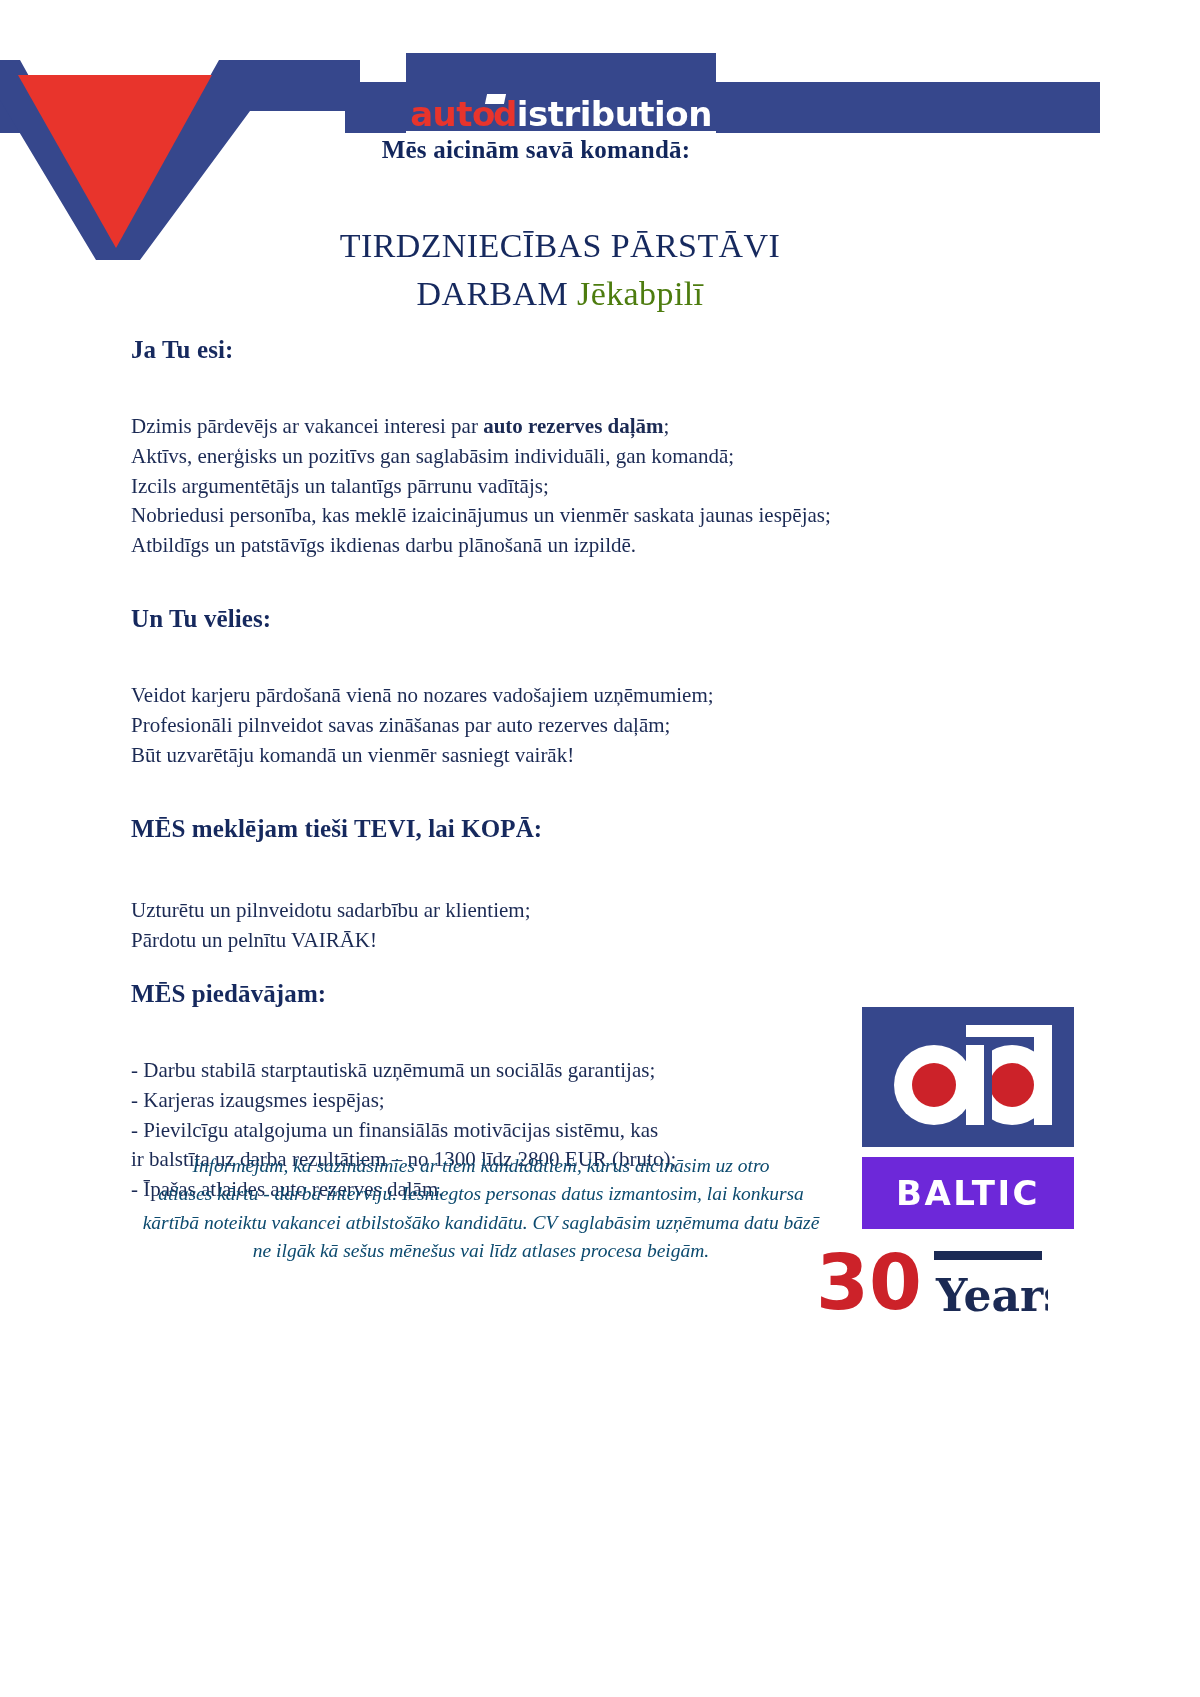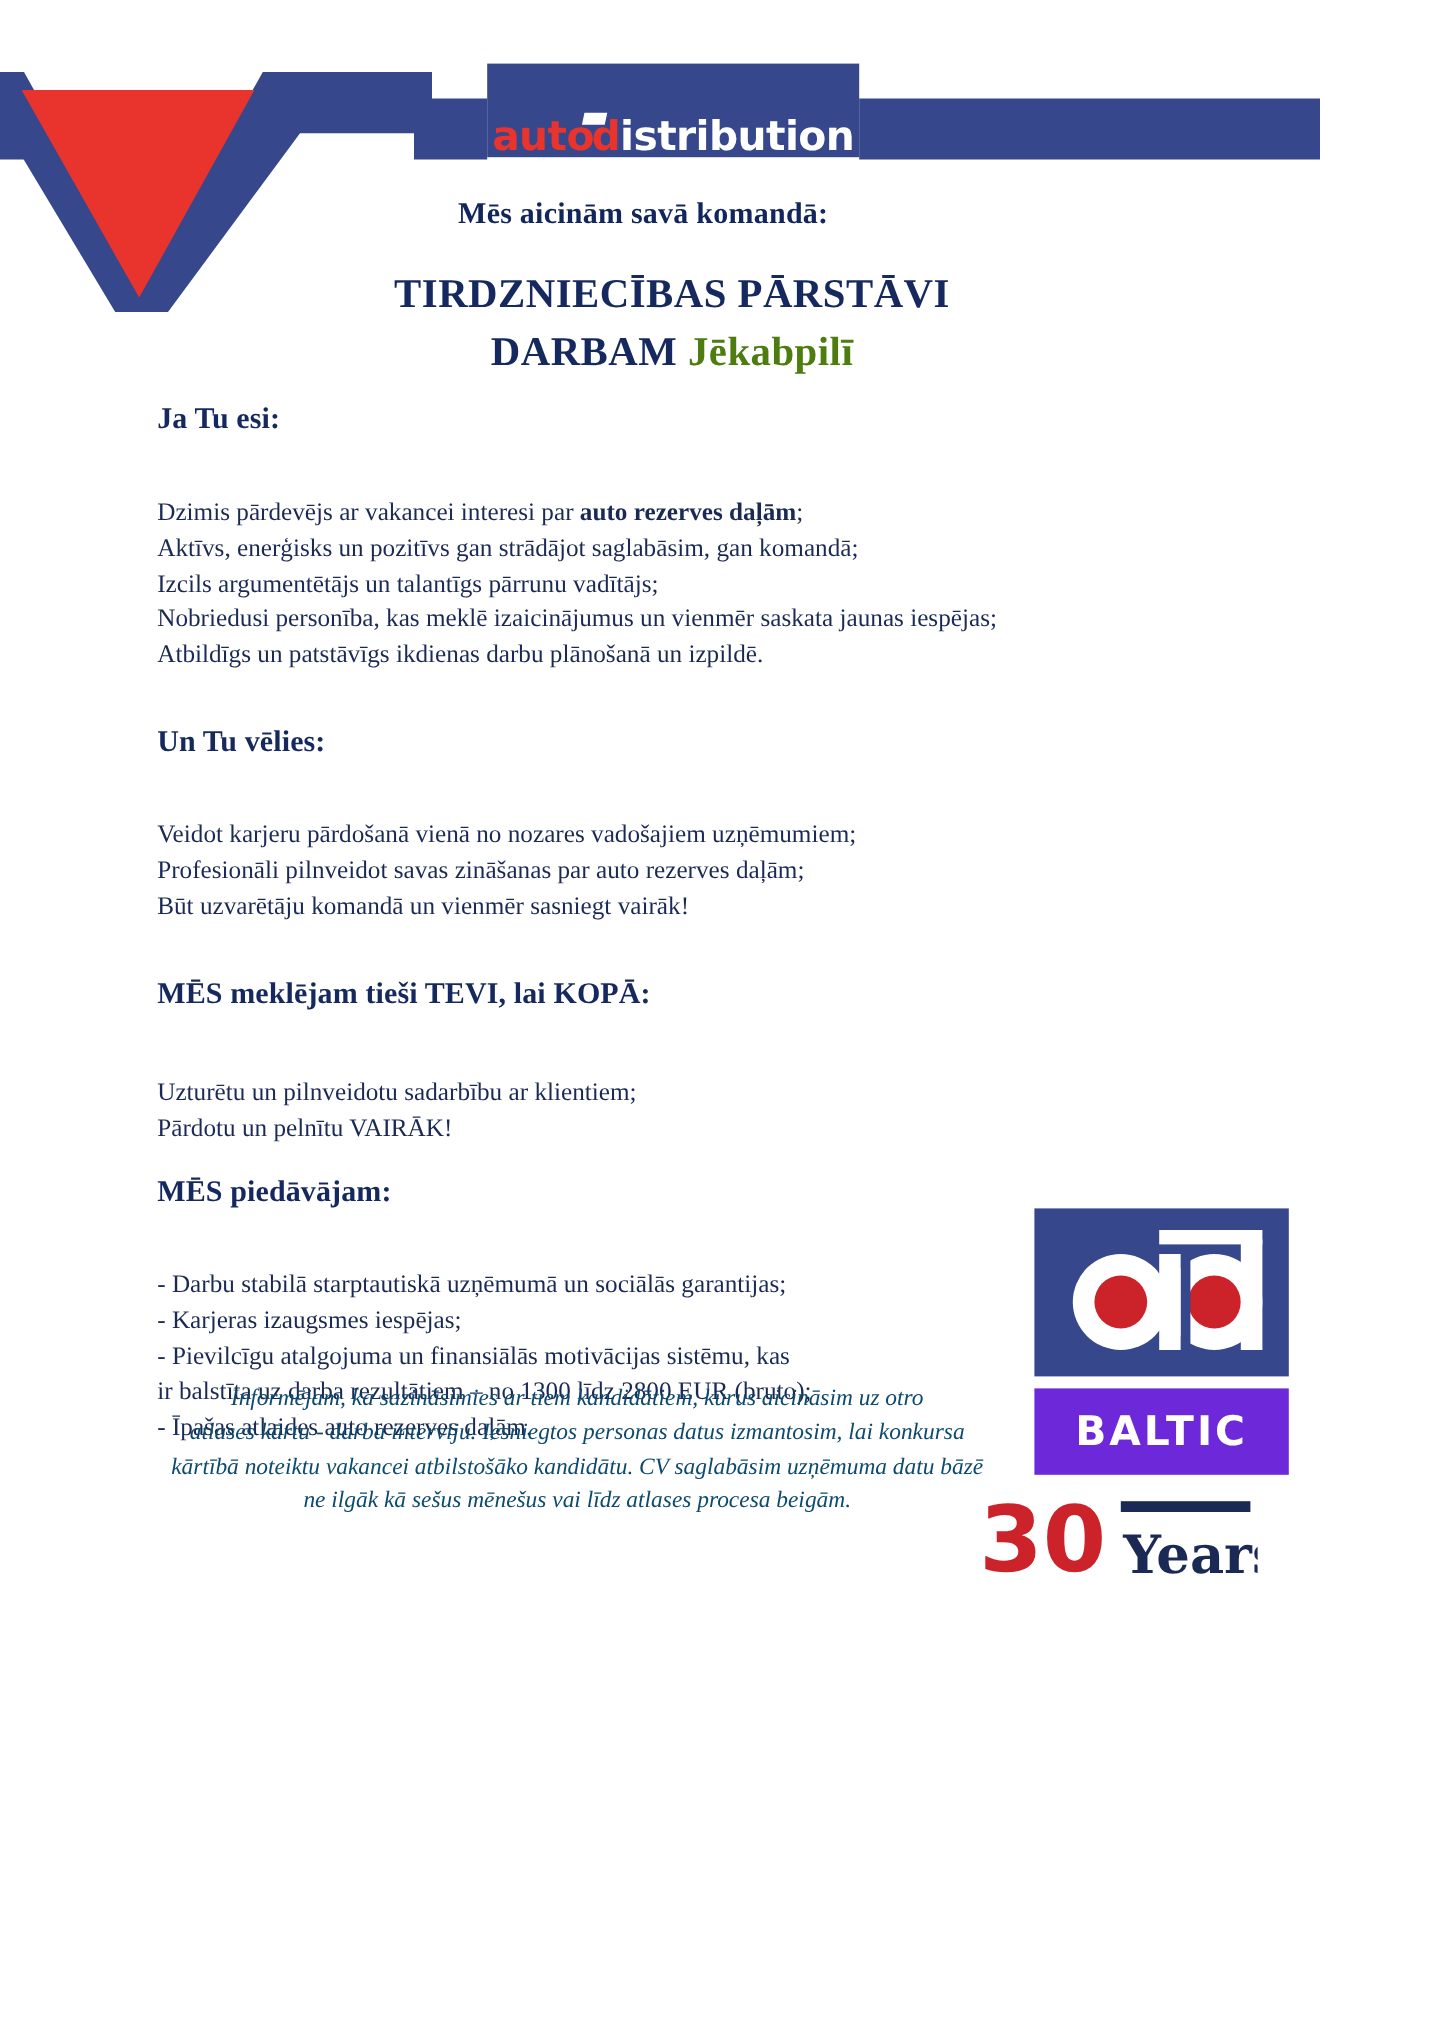--- a/index.html
+++ b/index.html
@@ -72,32 +72,31 @@
   .invite-line {
     position: absolute;
     left: 0;
     top: 136px;
     width: 1072px;
     text-align: center;
     font-size: 25px;
     font-weight: 700;
     color: #12265c;
     letter-spacing: 0.2px;
-    margin-top: 29px;
   }
 
   
   .job-title {
     position: absolute;
     left: 0;
     top: 222px;
     width: 1120px;
     text-align: center;
     font-size: 34px;
-    font-weight: 700;
+    font-weight: 400;
     line-height: 1.42;
     letter-spacing: 0.4px;
     color: #16295e;
   }
   .job-title .accent-red {
     color: #4d7c0f;
   }
 
   
   .content {
@@ -220,21 +219,21 @@
   <div data-bind="title.line1">TIRDZNIECĪBAS PĀRSTĀVI</div>
   <div><span data-bind="title.line2_prefix">DARBAM </span><span class="accent-red" data-bind="title.line2_city">Jēkabpilī</span></div>
 </div>
 
 <div class="content">
 
   <h2 class="sec-head" data-bind="sections.0.heading">Ja Tu esi:</h2>
   <div class="gap-a"></div>
   <p class="sec-body">
     <span><span data-bind="sections.0.lines.0.prefix">Dzimis pārdevējs ar vakancei interesi par </span><span class="b" data-bind="sections.0.lines.0.bold">auto rezerves daļām</span><span data-bind="sections.0.lines.0.suffix">;</span></span><br>
-    <span data-bind="sections.0.lines.1.prefix">Aktīvs, enerģisks un pozitīvs gan strādājot saglabāsim, gan komandā;</span><br>
+    <span data-bind="sections.0.lines.1.prefix">Aktīvs, enerģisks un pozitīvs gan saglabāsim individuāli, gan komandā;</span><br>
     <span data-bind="sections.0.lines.2.prefix">Izcils argumentētājs un talantīgs pārrunu vadītājs;</span><br>
     <span data-bind="sections.0.lines.3.prefix">Nobriedusi personība, kas meklē izaicinājumus un vienmēr saskata jaunas iespējas;</span><br>
     <span data-bind="sections.0.lines.4.prefix">Atbildīgs un patstāvīgs ikdienas darbu plānošanā un izpildē.</span>
   </p>
 
   <div class="gap-b"></div>
 
   <h2 class="sec-head" data-bind="sections.1.heading">Un Tu vēlies:</h2>
   <div class="gap-a"></div>
   <p class="sec-body">

